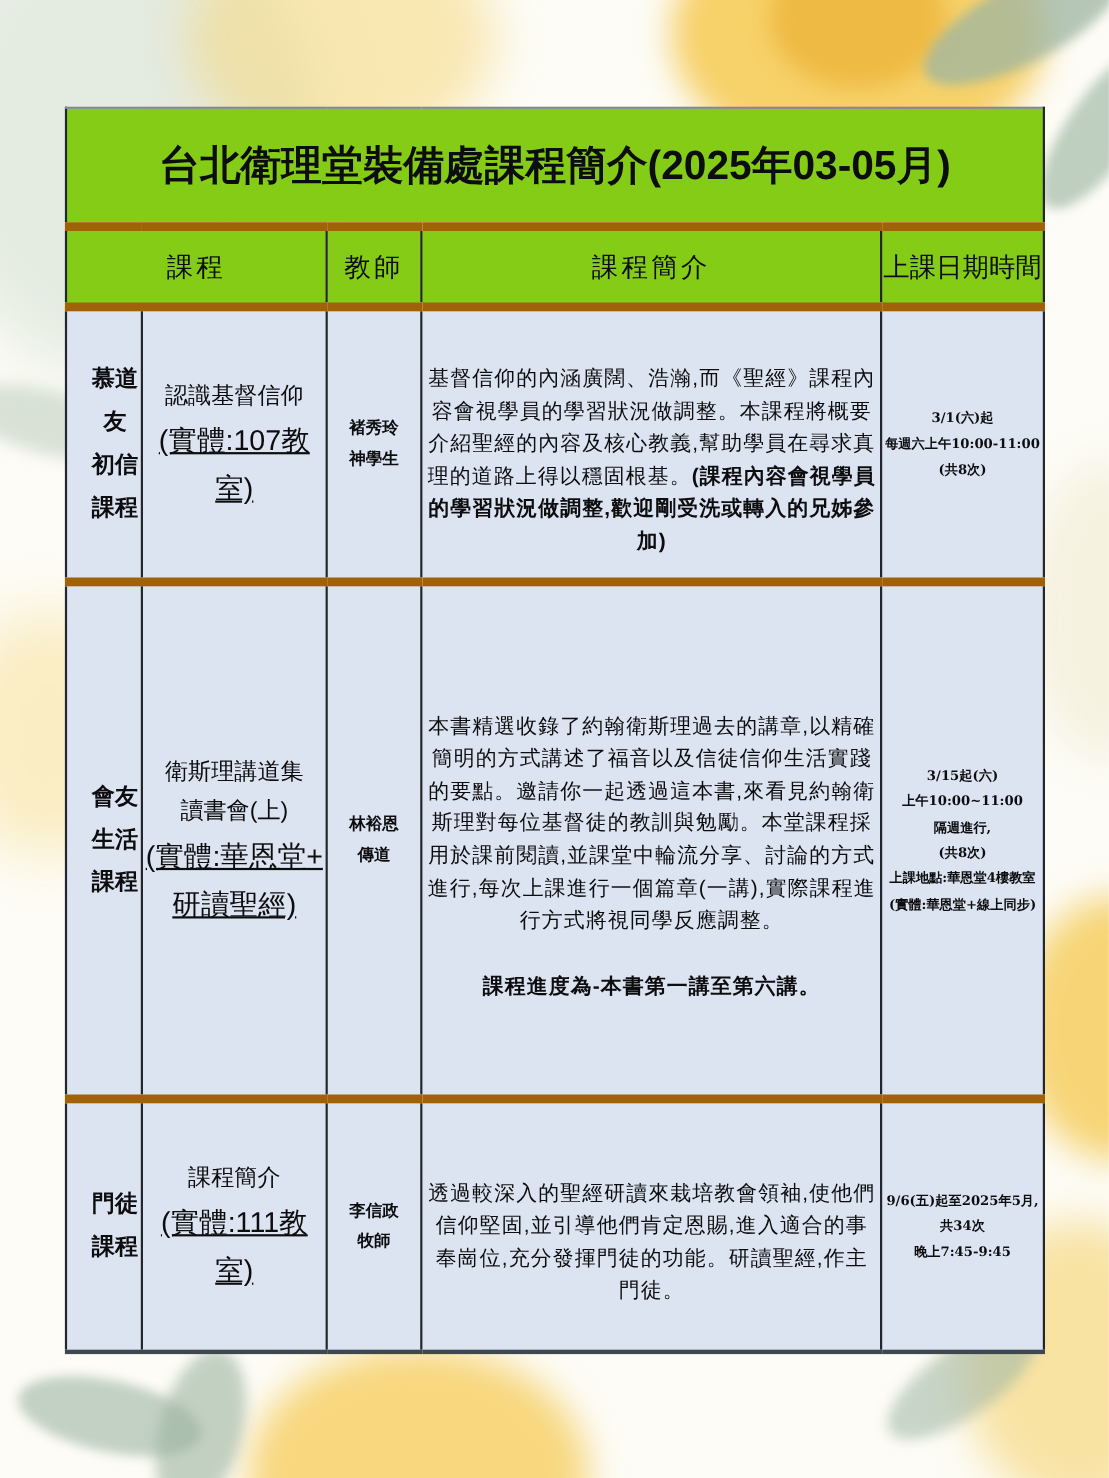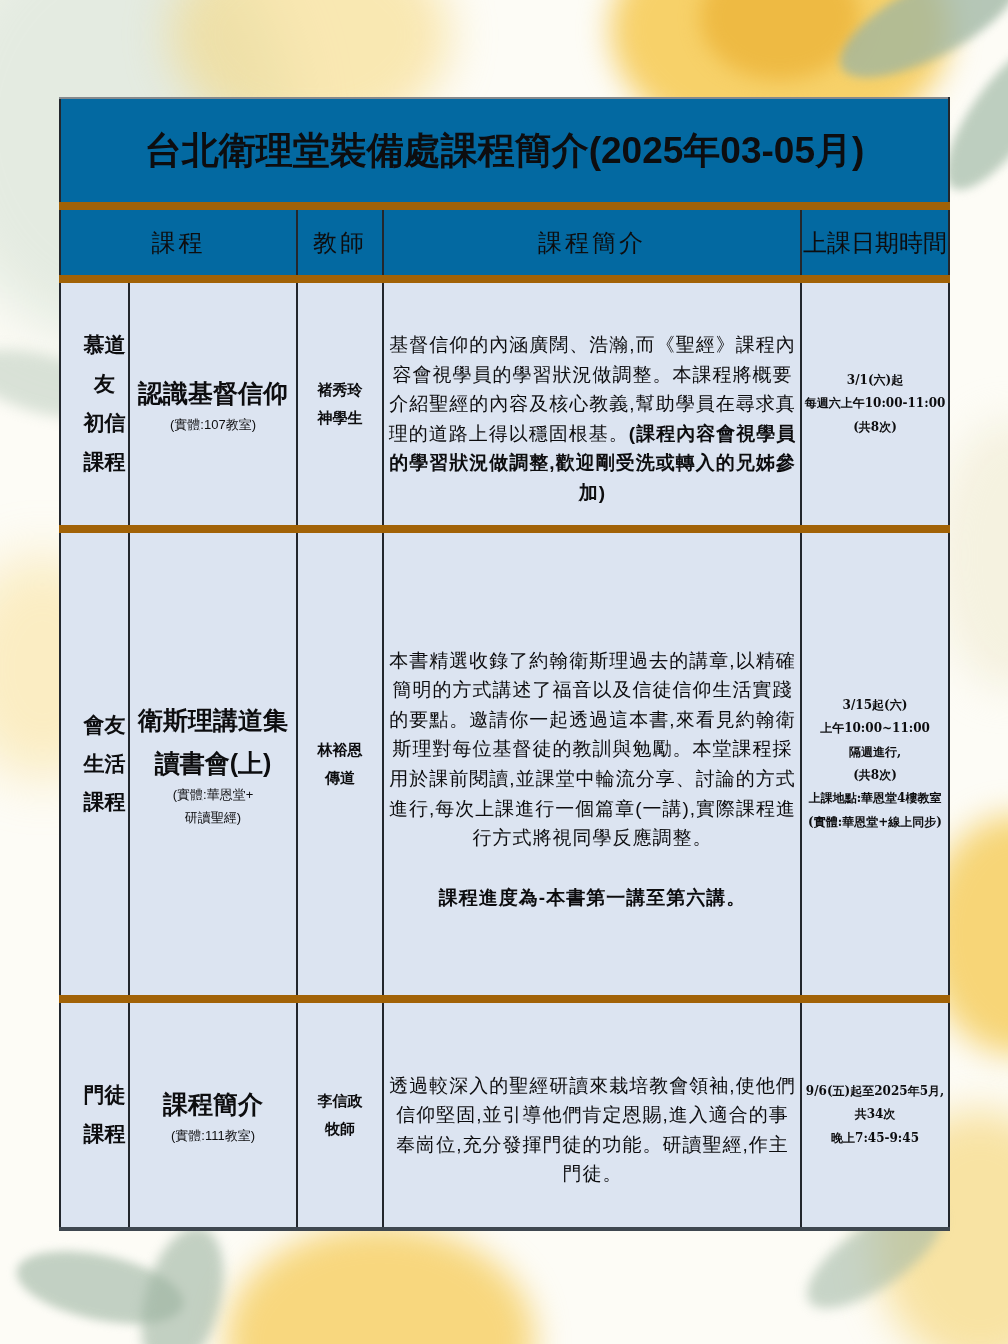--- a/index.html
+++ b/index.html
@@ -43,21 +43,21 @@
     border-left: 2px solid #23272d;
     border-right: 2px solid #23272d;
     text-align: center;
     vertical-align: middle;
     overflow: hidden;
   }
   tr.r-title td { border-top: 2px solid #85898d; }
   tr.r-head td, tr.r1 td, tr.r2 td, tr.r3 td { border-top: 8px solid #a16207; }
   tr.r3 td { border-bottom: 4px solid #3f4750; }
 
-  .bg-gray { background: #0369a1; }
+  .bg-gray { background: #84cc16; }
   .bg-blue { background: #dce4f1; }
 
   .title-cell {
     font-size: 37px;
     font-weight: bold;
     letter-spacing: 0px;
   }
   .head-cell {
     font-size: 24px;
     font-weight: 400;
@@ -65,31 +65,32 @@
   }
   .cat-cell {
     font-size: 21px;
     font-weight: bold;
     line-height: 1.85;
     white-space: pre-line;
     padding-left: 20px;
   }
   .course-cell .cname {
     display: block;
-    font-size: 25px;
-    font-weight: bold;
+    font-size: 21px;
+    font-weight: normal;
     line-height: 1.7;
     white-space: pre-line;
   }
   .course-cell .cvenue {
     display: block;
-    font-size: 13px;
+    font-size: 26px;
     font-weight: 400;
     line-height: 1.7;
     white-space: pre-line;
+    text-decoration: underline;
   }
   .teacher-cell {
     font-size: 15px;
     font-weight: bold;
     line-height: 1.85;
     white-space: pre-line;
   }
   .intro-cell {
     text-align: justify;
     font-size: 19px;

